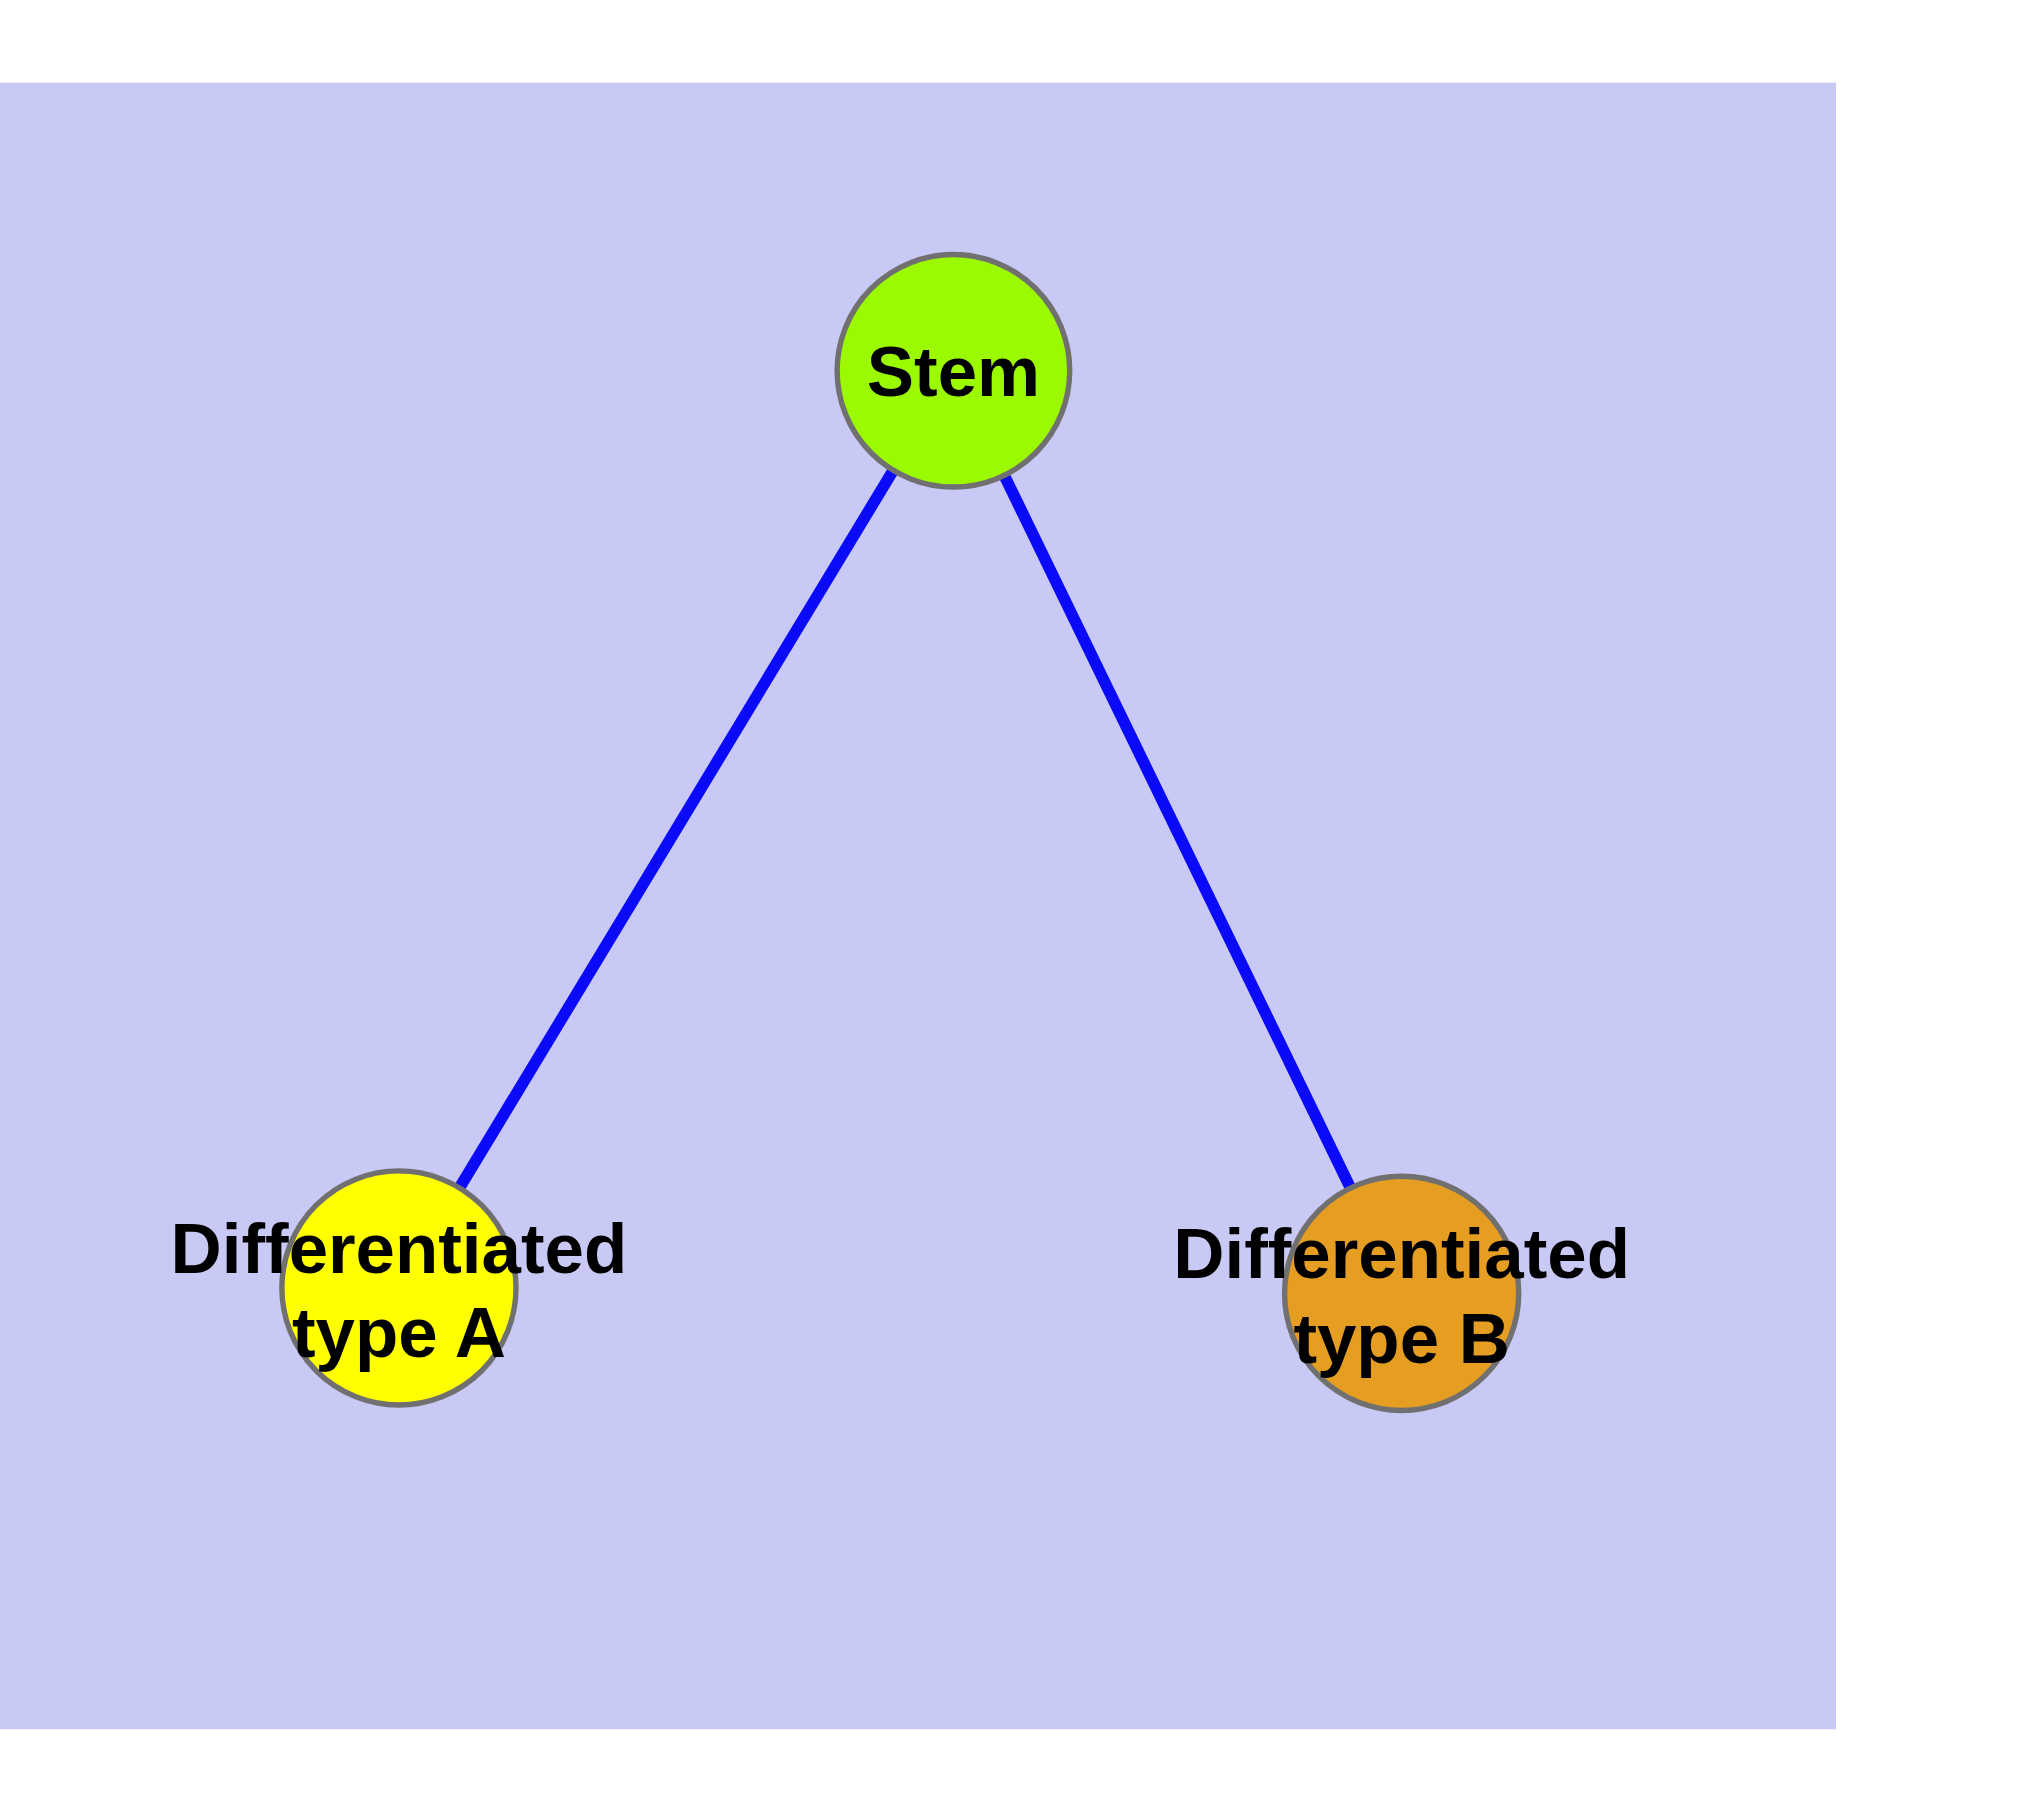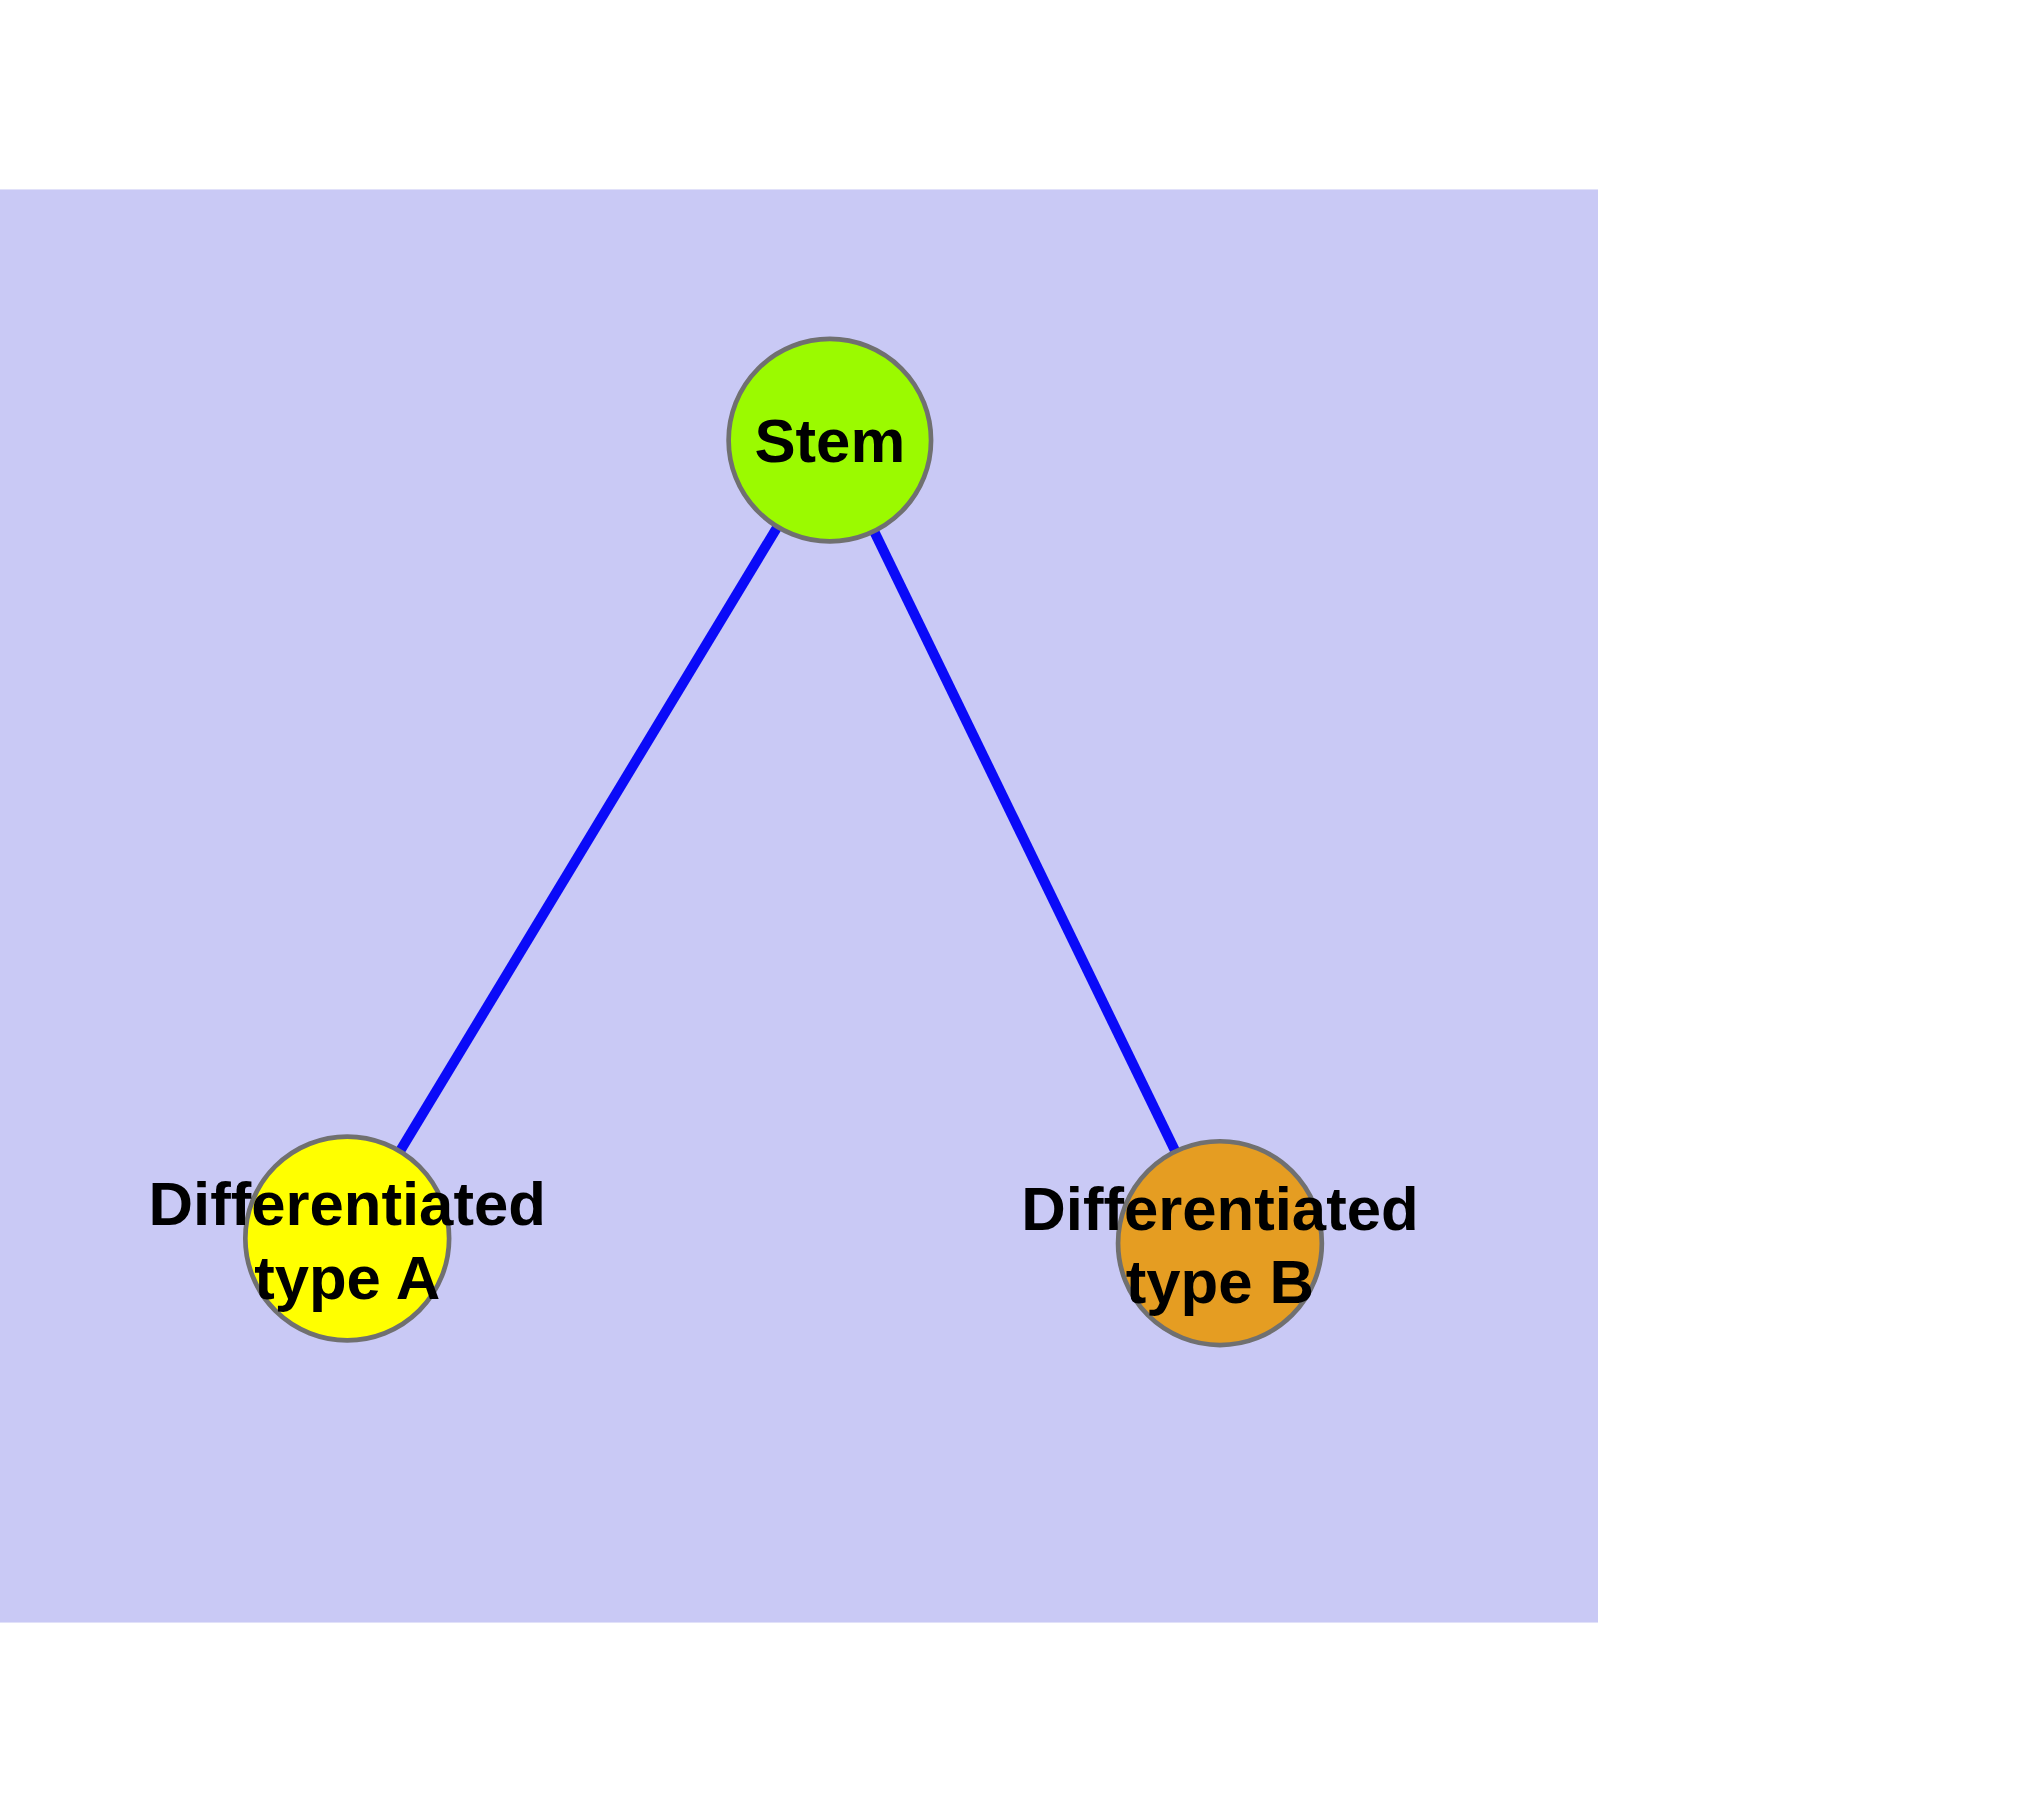--- a/index.html
+++ b/index.html
@@ -1,21 +1,21 @@
 <!DOCTYPE html>
 <html style="font-size:13.6px"><head>
 <meta charset="utf-8">
 <style>
   html, body {
     margin: 0;
     padding: 0;
     background: #ffffff;
   }
   .stage {
-    width: 1598px;
+    width: 1836px;
     height: 1812px;
     overflow: hidden;
   }
   .stage svg {
     display: block;
     width: 100%;
     height: 100%;
   }
   .edge {
     stroke-width: 15;

